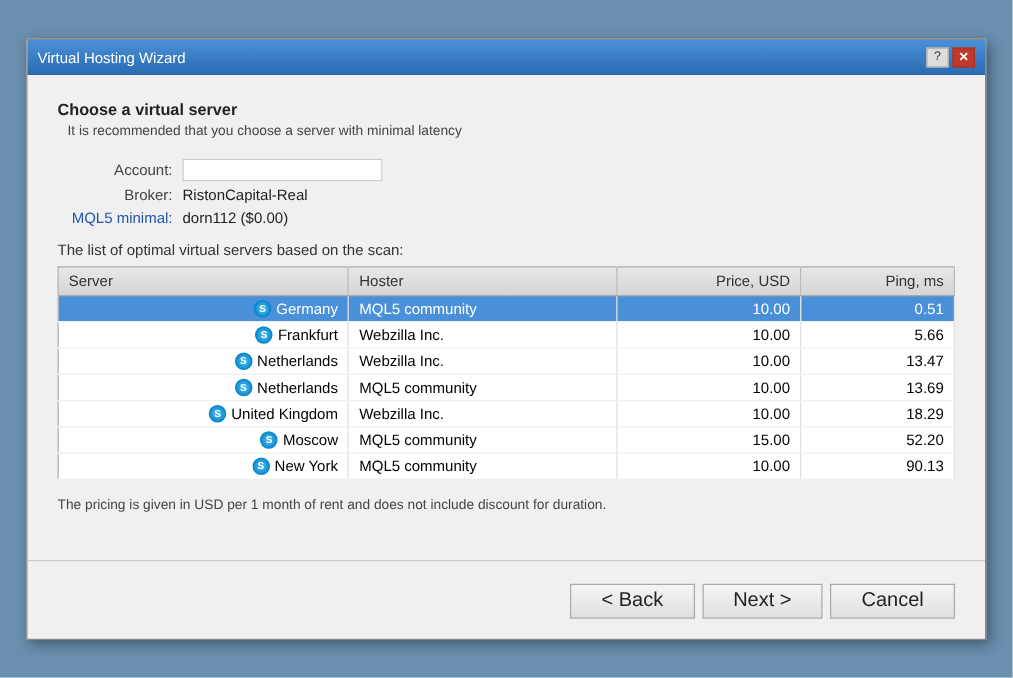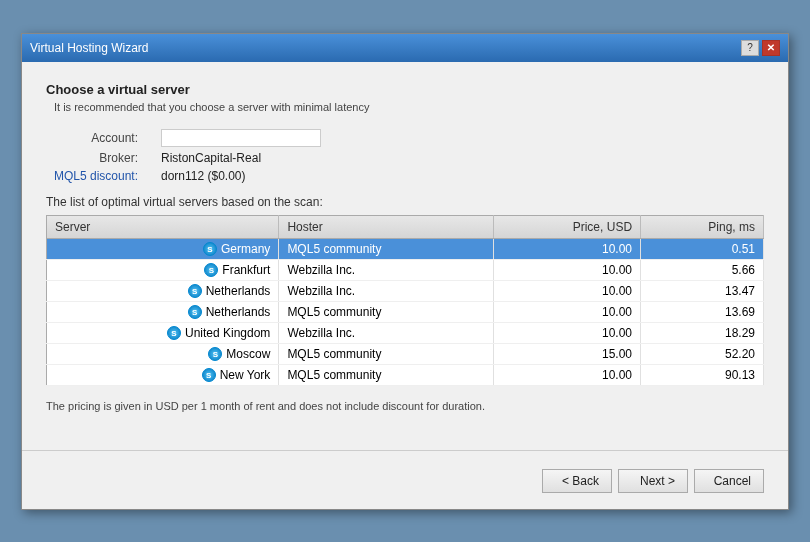--- a/index.html
+++ b/index.html
@@ -87,21 +87,20 @@
       color: #444;
       margin-bottom: 16px;
       padding-left: 8px;
     }
 
     .info-row {
       display: flex;
       align-items: center;
       margin-bottom: 4px;
       font-size: 12px;
-      gap: 15px;
     }
 
     .info-label {
       color: #444;
       width: 100px;
       text-align: right;
       padding-right: 8px;
     }
 
     .info-value {
@@ -213,22 +212,22 @@
     }
 
     .dialog-footer {
       display: flex;
       justify-content: flex-end;
       padding: 8px 24px 16px 24px;
       gap: 6px;
     }
 
     .footer-btn {
-      padding: 4px 12px;
-      font-size: 12px;
+      padding: 4px 24px;
+      font-size: 16px;
       background: linear-gradient(to bottom, #f5f5f5, #e0e0e0);
       border: 1px solid #aaa;
       color: #222;
       cursor: pointer;
       min-width: 70px;
       text-align: right;
     }
 
     .divider-line {
       border: none;
@@ -255,21 +254,21 @@
 
     <div class="info-row">
       <span class="info-label">Account:</span>
       <span class="info-value"></span>
     </div>
     <div class="info-row">
       <span class="info-label">Broker:</span>
       <span class="info-value-text">RistonCapital-Real</span>
     </div>
     <div class="info-row">
-      <span class="info-label mql-label">MQL5 discount:</span>
+      <span class="info-label mql-label">MQL5 minimal:</span>
       <span class="info-value-text">dorn112 ($0.00)</span>
     </div>
 
     <div class="list-header-text">The list of optimal virtual servers based on the scan:</div>
 
     <table class="server-table">
       <thead>
         <tr>
           <th>Server</th>
           <th>Hoster</th>

